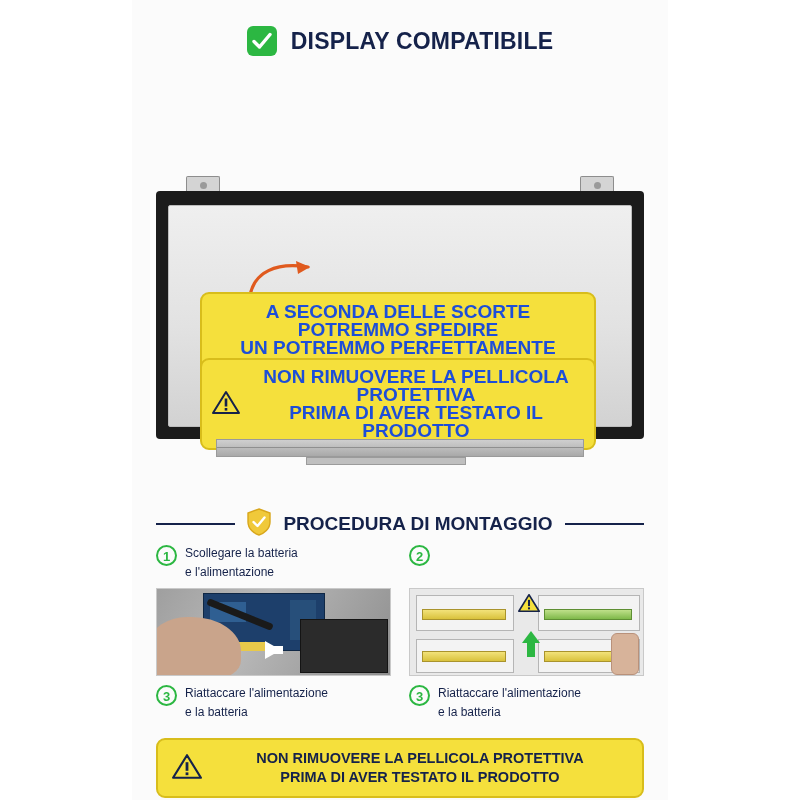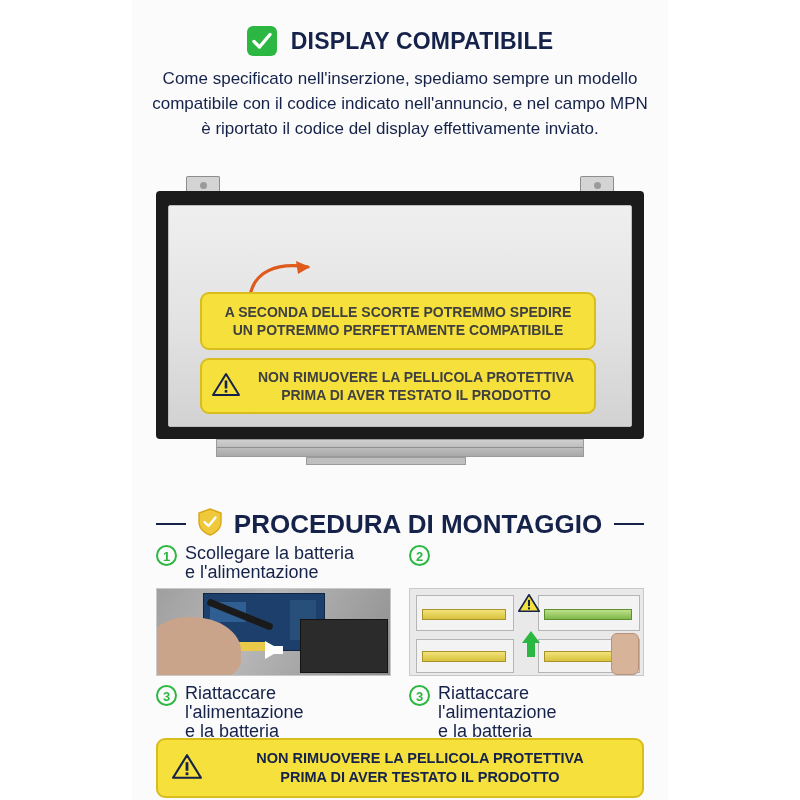--- a/index.html
+++ b/index.html
@@ -161,23 +161,23 @@
 
   .callout {
     position: absolute;
     left: 44px;
     width: 396px;
     background: #f5e03c;
     border: 2px solid #d8bd1b;
     border-radius: 9px;
     box-sizing: border-box;
     text-align: center;
-    color: #404040;
+    color: #1d4ed8;
     font-weight: bold;
-    font-size: 14px;
+    font-size: 19px;
     line-height: 18px;
     padding: 9px 6px;
   }
   .callout.one { top: 116px; }
   .callout.two {
     top: 182px;
     display: flex;
     align-items: center;
     gap: 8px;
     padding: 8px 10px;
@@ -203,21 +203,21 @@
     align-items: center;
     gap: 12px;
   }
   .rule {
     flex: 1;
     height: 2px;
     background: #15224a;
   }
   .shield-icon { flex: none; }
   .section-title {
-    font-size: 26px;
+    font-size: 19px;
     font-weight: bold;
     color: #15224a;
     white-space: nowrap;
   }
 
   
   .steps {
     position: absolute;
     left: 24px;
     top: 544px;
@@ -242,21 +242,21 @@
     border: 2px solid #2cb742;
     color: #2cb742;
     font-size: 13px;
     font-weight: bold;
     line-height: 19px;
     text-align: center;
     box-sizing: border-box;
     margin-top: 1px;
   }
   .step-text {
-    font-size: 18px;
+    font-size: 12px;
     line-height: 19px;
     color: #15224a;
   }
   .step-img {
     width: 235px;
     height: 88px;
     border: 1px solid #c9c9c9;
     box-sizing: border-box;
     position: relative;
     overflow: hidden;
@@ -406,21 +406,20 @@
 
     <div class="header-row">
       <span class="check-box-icon">
         <svg width="30" height="30" viewBox="0 0 30 30" aria-hidden="true">
           <path d="M7 15.5 L12.5 21 L23 8.5" fill="none" stroke="#ffffff" stroke-width="3.4" stroke-linecap="round" stroke-linejoin="round"></path>
         </svg>
       </span>
       <div class="header-title">DISPLAY COMPATIBILE</div>
     </div>
 
-    <div class="intro">Come specificato nell'inserzione, spediamo sempre un modello compatibile con il codice indicato nell'annuncio, e nel campo MPN è riportato il codice del display effettivamente inviato.</div>
 
     <div class="panel-wrap">
       <div class="panel-tab tl"></div>
       <div class="panel-tab tr"></div>
 
       <div class="panel-body">
         <div class="panel-screen"></div>
       </div>
 
       <svg class="arrow-curve" viewBox="0 0 70 40" aria-hidden="true">

